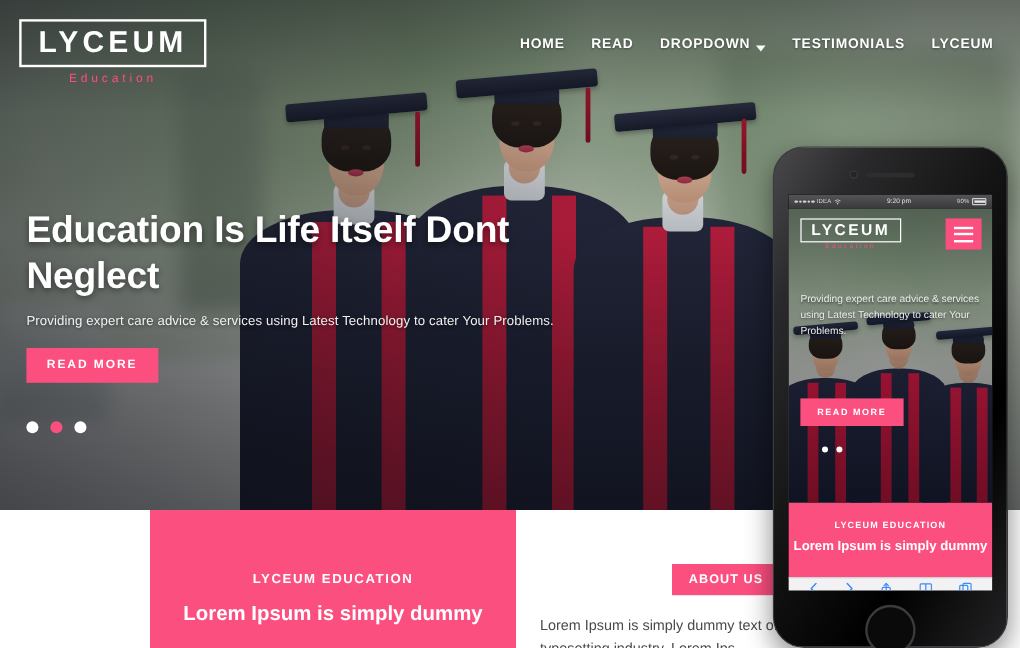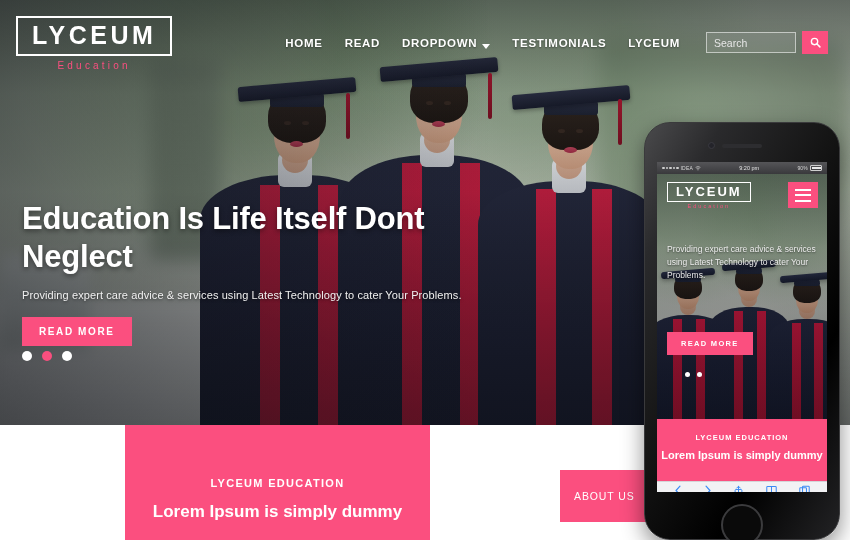--- a/index.html
+++ b/index.html
@@ -111,21 +111,21 @@
     font-size:10.5px; padding:0 7px; font-family:"Liberation Sans", sans-serif;
     outline:none;
   }
   .search-input::placeholder { color:#e6e6e6; }
   .search-btn {
     width:26px; height:23px; background:#fb4f7f; border:none; cursor:pointer;
     display:flex; align-items:center; justify-content:center; margin-left:6px;
   }
 
   
-  .hero-copy { position:absolute; left:22px; top:200px; width:440px; z-index:25; }
+  .hero-copy { position:absolute; left:22px; top:173px; width:440px; z-index:25; }
   .hero-title {
     color:#ffffff; font-size:31px; line-height:1.23; font-weight:bold;
     letter-spacing:-.2px; text-shadow:0 2px 5px rgba(0,0,0,.45);
   }
   .hero-sub {
     color:#f0f0f0; font-size:11px; margin-top:13px; letter-spacing:.1px;
     text-shadow:0 1px 3px rgba(0,0,0,.5);
   }
   .btn-readmore {
     display:inline-block; margin-top:16px; background:#fb4f7f; color:#ffffff;
@@ -144,21 +144,21 @@
   .panel-kicker {
     color:#ffffff; font-size:11px; font-weight:bold; letter-spacing:1.3px; padding-top:52px;
   }
   .panel-title {
     color:#ffffff; font-size:17px; font-weight:bold; margin-top:13px;
   }
 
   .about { position:absolute; left:450px; top:470px; width:330px; z-index:5; }
   .tabs { display:flex; align-items:center; gap:14px; justify-content:flex-start; padding-left:110px; }
   .tab {
-    font-size:10.5px; font-weight:normal; letter-spacing:.9px; padding:20px 14px;
+    font-size:10.5px; font-weight:bold; letter-spacing:.9px; padding:7px 14px;
     cursor:pointer; color:#5a5a5a;
   }
   .tab.active { background:#fb4f7f; color:#ffffff; }
   .about-text {
     margin-top:16px; font-size:12px; color:#4a4a4a; line-height:1.55;
   }
 
   
   .phone {
     position:absolute; left:644px; top:122px; width:196px; height:418px; z-index:40;
@@ -331,29 +331,20 @@
       <span>DROPDOWN</span>
       <span class="caret"></span>
     </a>
     <a class="nav-item" href="#">
       <span>TESTIMONIALS</span>
     </a>
     <a class="nav-item" href="#">
       <span>LYCEUM</span>
     </a>
 
-    <div class="search-wrap">
-      <input class="search-input" type="text" placeholder="Search" style="">
-      <button class="search-btn">
-        <svg width="11" height="11" viewBox="0 0 16 16">
-          <circle cx="6.6" cy="6.6" r="4.6" fill="none" stroke="#fff" stroke-width="2"></circle>
-          <line x1="10.2" y1="10.2" x2="14.4" y2="14.4" stroke="#fff" stroke-width="2.2" stroke-linecap="round"></line>
-        </svg>
-      </button>
-    </div>
   </nav>
 </div>
 
 <div class="hero-copy">
   <div class="hero-title">Education Is Life Itself Dont Neglect</div>
   <div class="hero-sub">Providing expert care advice &amp; services using Latest Technology to cater Your Problems.</div>
   <button class="btn-readmore">READ MORE</button>
 </div>
 
 <div class="dots">

